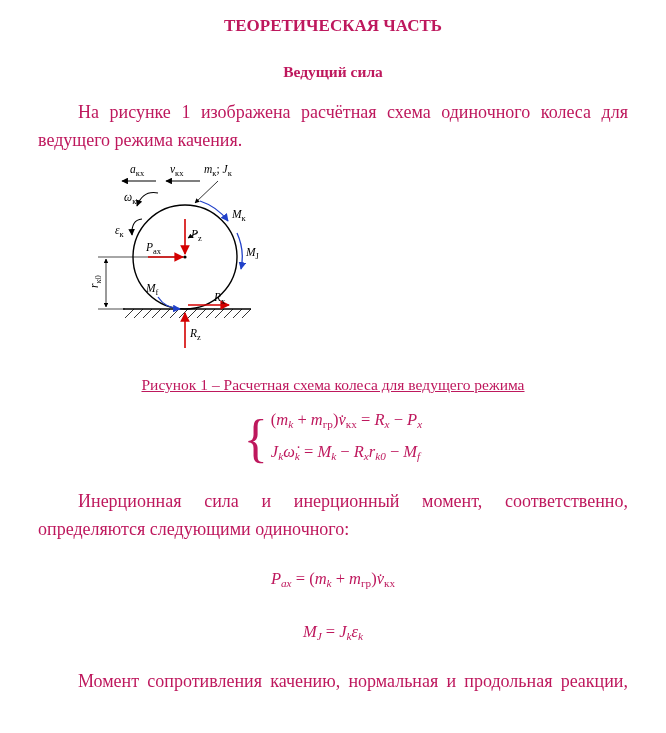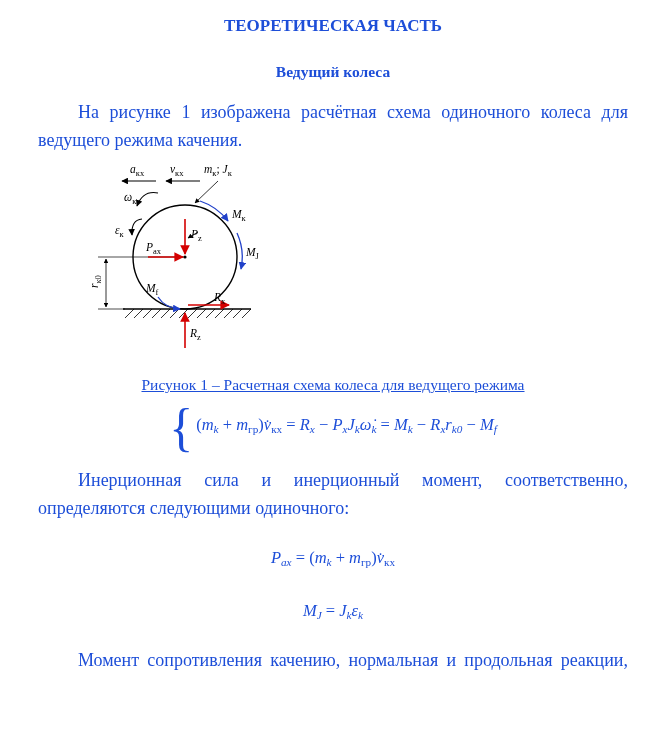--- a/index.html
+++ b/index.html
@@ -1,48 +1,48 @@
 <!DOCTYPE html>
 <html><head>
 <meta charset="utf-8">
 <style>
   html,body{margin:0;padding:0;background:#ffffff;}
   .page{
     width:666px;height:733px;box-sizing:border-box;
     padding:14px 38px 0 38px;
-    font-family:"Liberation Serif",serif;color:#1d4ed8;
+    font-family:"Liberation Serif",serif;color:#be185d;
     background:#fff;overflow:hidden;
   }
   .title{text-align:center;font-weight:bold;font-size:17px;margin:2px 0 0 0;}
   .subtitle{text-align:center;font-weight:bold;font-size:15.5px;margin:27px 0 0 0;}
   p.body{font-size:18px;line-height:28px;text-align:justify;text-indent:40px;margin:17px 0 0 0;}
   p.stretch{text-align-last:justify;}
   .figure{margin-top:7px;display:flex;justify-content:flex-start;}
   .figure svg{margin-left:50px;}
   .caption{font-size:15.5px;text-align:center;margin:15px 0 0 0;text-decoration:underline;}
   .eq-wrap{display:flex;justify-content:center;align-items:center;margin:12px 0 0 0;font-size:16.5px;}
   .eq-wrap.single{margin-top:22px;align-items:flex-end;}
-  .eq-col{display:flex;flex-direction:row;align-items:flex-start;}
+  .eq-col{display:flex;flex-direction:column;align-items:flex-start;}
   .eq-line{line-height:27px;white-space:nowrap;}
   .brace{font-size:50px;line-height:0.85;font-weight:400;margin-right:3px;transform:scaleY(1.05);}
   .mi{font-style:italic;}
   .mn{font-style:normal;}
   .ms{font-size:68%;vertical-align:-0.25em;}
   
   .flbl{font-family:"Liberation Serif",serif;font-size:11.5px;fill:#000;}
   .it{font-style:italic;}
   .fsub{font-size:8.5px;}
 </style>
 </head>
 <body>
 
 <div class="page">
 
   <h1 class="title">ТЕОРЕТИЧЕСКАЯ ЧАСТЬ</h1>
-  <h2 class="subtitle">Ведущий колеса</h2>
+  <h2 class="subtitle">Ведущий сила</h2>
 
   <p class="body">На рисунке 1 изображена расчётная схема одиночного колеса для ведущего режима качения.</p>
 
   <div class="figure">
     <svg width="200" height="200" viewBox="0 0 200 200">
       <defs>
         <marker id="ab" viewBox="0 0 10 10" refX="9" refY="5" markerWidth="6" markerHeight="6" orient="auto-start-reverse">
           <path d="M0 0 L10 5 L0 10 z" fill="#000"></path>
         </marker>
         <marker id="ar" viewBox="0 0 10 10" refX="9" refY="5" markerWidth="6" markerHeight="6" orient="auto-start-reverse">

